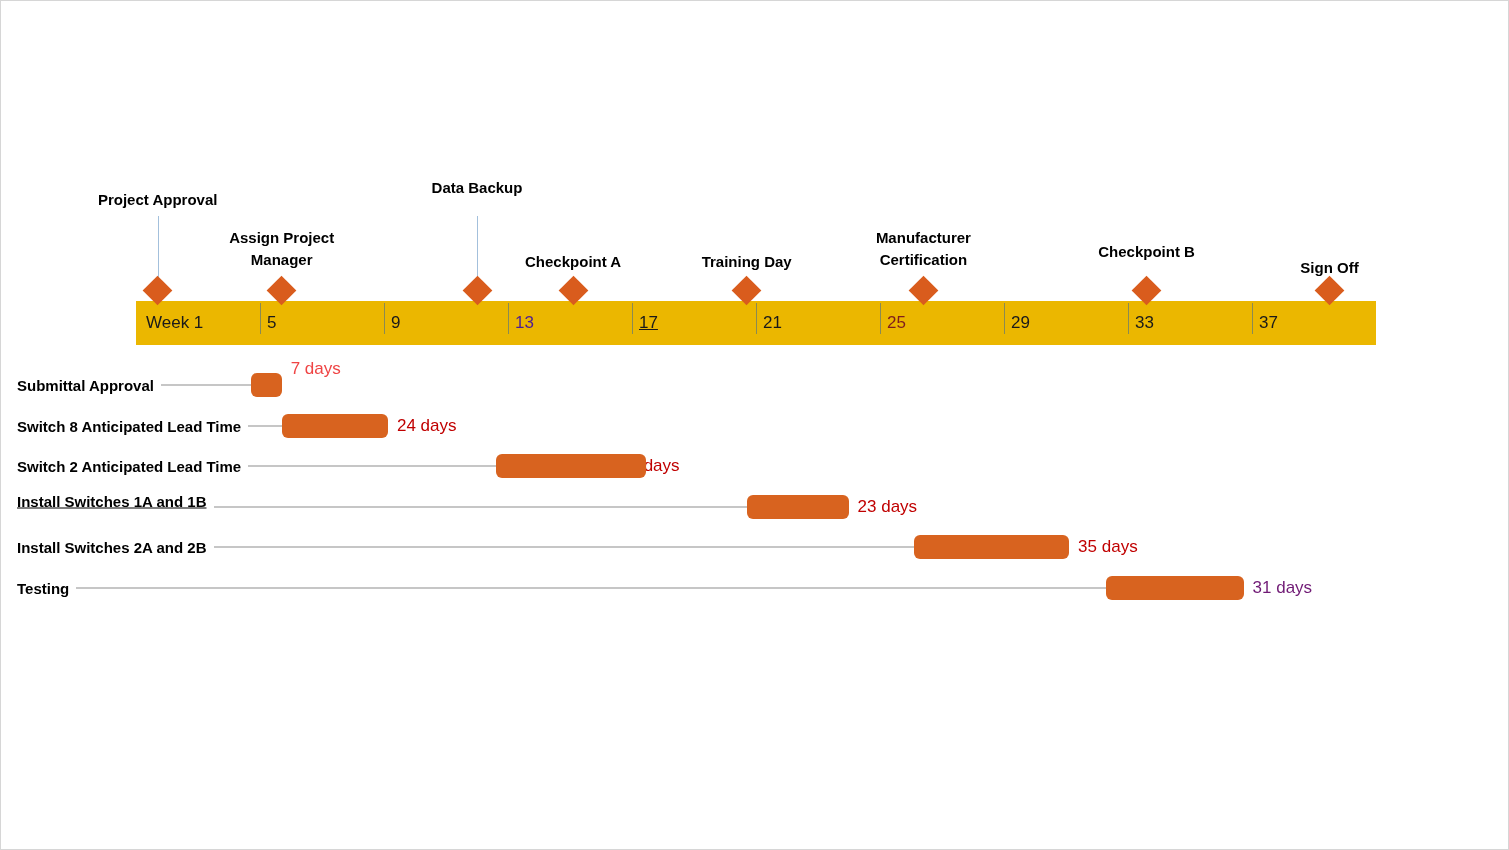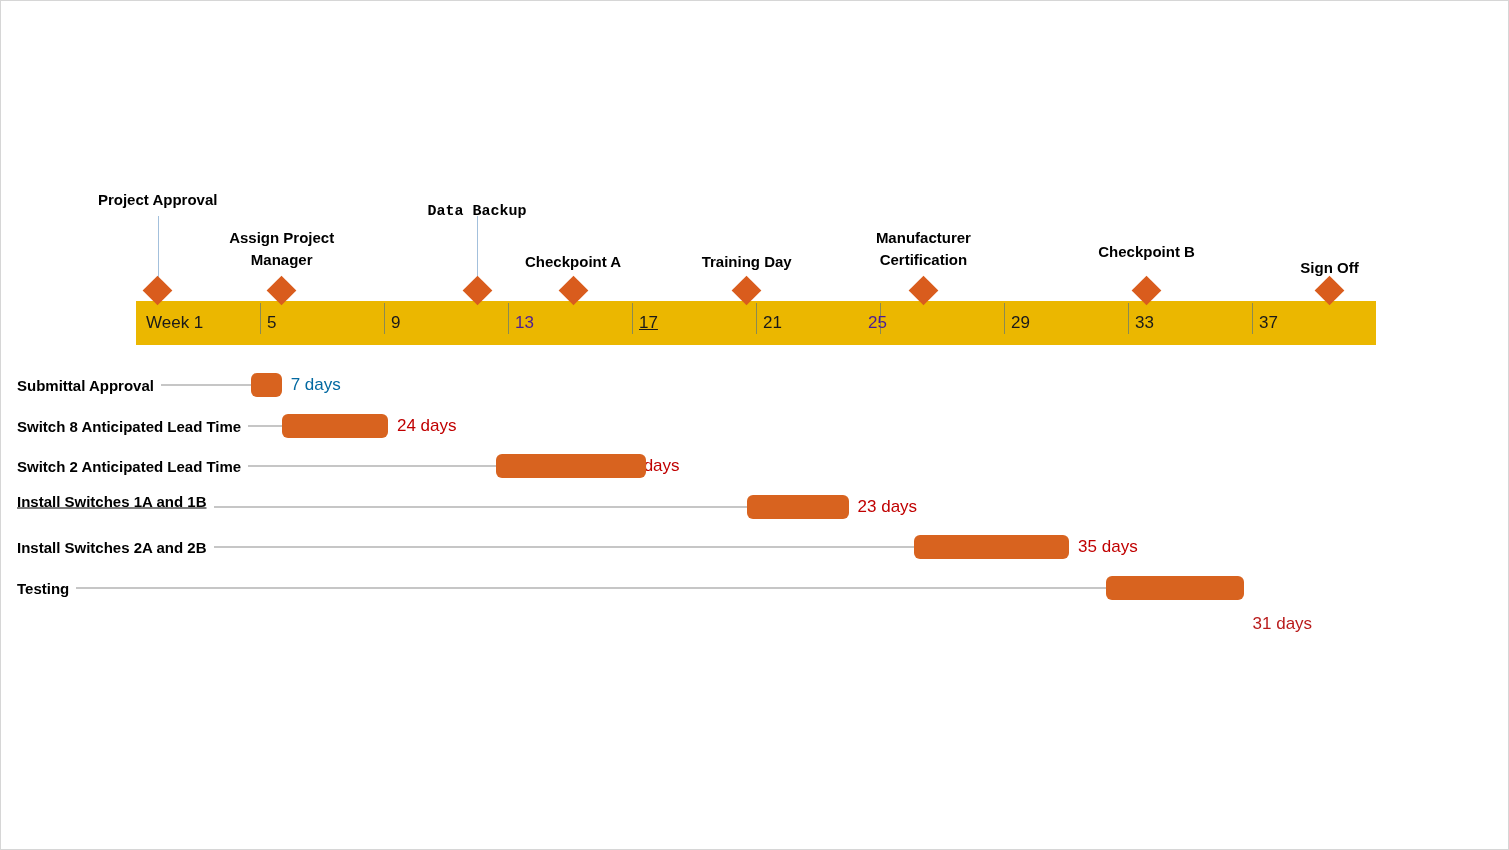--- a/index.html
+++ b/index.html
@@ -93,56 +93,56 @@
       <div class="week-tick-label" style="left: 131px; color: rgb(26, 26, 26);">5</div>
       <div class="week-tick" style="left: 248px; background: rgb(138, 138, 82);"></div>
       <div class="week-tick-label" style="left: 255px; color: rgb(26, 26, 26);">9</div>
       <div class="week-tick" style="left: 372px; background: rgb(138, 138, 82);"></div>
       <div class="week-tick-label" style="left: 379px; color: #4c1d95;">13</div>
       <div class="week-tick" style="left: 496px; background: rgb(138, 138, 82);"></div>
       <div class="week-tick-label" style="left: 503px; color: rgb(26, 26, 26); text-decoration: underline;">17</div>
       <div class="week-tick" style="left: 620px; background: rgb(138, 138, 82);"></div>
       <div class="week-tick-label" style="left: 627px; color: rgb(26, 26, 26);">21</div>
       <div class="week-tick" style="left: 744px; background: rgb(138, 138, 82);"></div>
-      <div class="week-tick-label" style="left: 732px; color: #4c1d95;">25</div>
+      <div class="week-tick-label" style="left: 751px; color: #7f1d1d;">25</div>
       <div class="week-tick" style="left: 868px; background: rgb(138, 138, 82);"></div>
       <div class="week-tick-label" style="left: 875px; color: rgb(26, 26, 26);">29</div>
       <div class="week-tick" style="left: 992px; background: rgb(138, 138, 82);"></div>
       <div class="week-tick-label" style="left: 999px; color: rgb(26, 26, 26);">33</div>
       <div class="week-tick" style="left: 1116px; background: rgb(138, 138, 82);"></div>
       <div class="week-tick-label" style="left: 1123px; color: rgb(26, 26, 26);">37</div>
     </div>
   <div id="milestone-layer">
       <div class="milestone-leader-line" style="left: 156.7px; top: 215px; height: 62px; background: rgb(163, 192, 220);"></div>
       <div class="milestone-marker" style="left: 146.2px; top: 278.5px; background: rgb(217, 92, 29);"></div>
       <div class="milestone-label" style="left: 156.7px; top: 188px;">Project Approval</div>
       <div class="milestone-marker" style="left: 270.2px; top: 278.5px; background: rgb(217, 92, 29);"></div>
       <div class="milestone-label" style="left: 280.7px; top: 226px;">Assign Project
 Manager</div>
       <div class="milestone-leader-line" style="left: 476px; top: 215px; height: 62px; background: rgb(163, 192, 220);"></div>
       <div class="milestone-marker" style="left: 465.5px; top: 278.5px; background: rgb(217, 92, 29);"></div>
-      <div class="milestone-label" style="left: 476px; top: 200px; font-family: Liberation Mono, monospace;">Data Backup</div>
+      <div class="milestone-label" style="left: 476px; top: 176px;">Data Backup</div>
       <div class="milestone-marker" style="left: 561.6px; top: 278.5px; background: rgb(217, 92, 29);"></div>
       <div class="milestone-label" style="left: 572.1px; top: 250px;">Checkpoint A</div>
       <div class="milestone-marker" style="left: 735.2px; top: 278.5px; background: rgb(217, 92, 29);"></div>
       <div class="milestone-label" style="left: 745.7px; top: 250px;">Training Day</div>
       <div class="milestone-marker" style="left: 911.9px; top: 278.5px; background: rgb(217, 92, 29);"></div>
       <div class="milestone-label" style="left: 922.4px; top: 226px;">Manufacturer
 Certification</div>
       <div class="milestone-marker" style="left: 1135.1px; top: 278.5px; background: rgb(217, 92, 29);"></div>
       <div class="milestone-label" style="left: 1145.6px; top: 240px;">Checkpoint B</div>
       <div class="milestone-marker" style="left: 1318px; top: 278.5px; background: rgb(217, 92, 29);"></div>
       <div class="milestone-label" style="left: 1328.5px; top: 256px;">Sign Off</div>
     </div>
   <div id="task-layer">
       <div>
         <div class="task-connector-line" style="left: 16px; top: 383px; width: 233.7px; background: rgb(198, 198, 198);"></div>
         <div class="task-label" style="top: 384px;">Submittal Approval</div>
         <div class="task-bar" style="left: 249.7px; top: 372px; width: 31px; background: rgb(216, 99, 31);"></div>
-        <div class="task-duration-label" style="left: 289.7px; top: 384px; color: #0369a1;">7 days</div>
+        <div class="task-duration-label" style="left: 289.7px; top: 368px; color: #ef4444;">7 days</div>
       </div>
       <div>
         <div class="task-connector-line" style="left: 16px; top: 423.5px; width: 264.7px; background: rgb(198, 198, 198);"></div>
         <div class="task-label" style="top: 424.5px;">Switch 8 Anticipated Lead Time</div>
         <div class="task-bar" style="left: 280.7px; top: 412.5px; width: 106.286px; background: rgb(216, 99, 31);"></div>
         <div class="task-duration-label" style="left: 395.986px; top: 424.5px; color: rgb(192, 0, 0);">24 days</div>
       </div>
       <div>
         <div class="task-connector-line" style="left: 16px; top: 464px; width: 478.6px; background: rgb(198, 198, 198);"></div>
         <div class="task-label" style="top: 465px;">Switch 2 Anticipated Lead Time</div>
@@ -158,16 +158,16 @@
       <div>
         <div class="task-connector-line" style="left: 16px; top: 545px; width: 897.1px; background: rgb(198, 198, 198);"></div>
         <div class="task-label" style="top: 546px;">Install Switches 2A and 2B</div>
         <div class="task-bar" style="left: 913.1px; top: 534px; width: 155px; background: rgb(216, 99, 31);"></div>
         <div class="task-duration-label" style="left: 1077.1px; top: 546px; color: rgb(192, 0, 0);">35 days</div>
       </div>
       <div>
         <div class="task-connector-line" style="left: 16px; top: 585.5px; width: 1089.3px; background: rgb(198, 198, 198);"></div>
         <div class="task-label" style="top: 586.5px;">Testing</div>
         <div class="task-bar" style="left: 1105.3px; top: 574.5px; width: 137.286px; background: rgb(216, 99, 31);"></div>
-        <div class="task-duration-label" style="left: 1251.59px; top: 586.5px; color: #b91c1c; margin-top: 36px;">31 days</div>
+        <div class="task-duration-label" style="left: 1251.59px; top: 586.5px; color: #701a75;">31 days</div>
       </div>
     </div>
 </div>
 
 </body></html>

